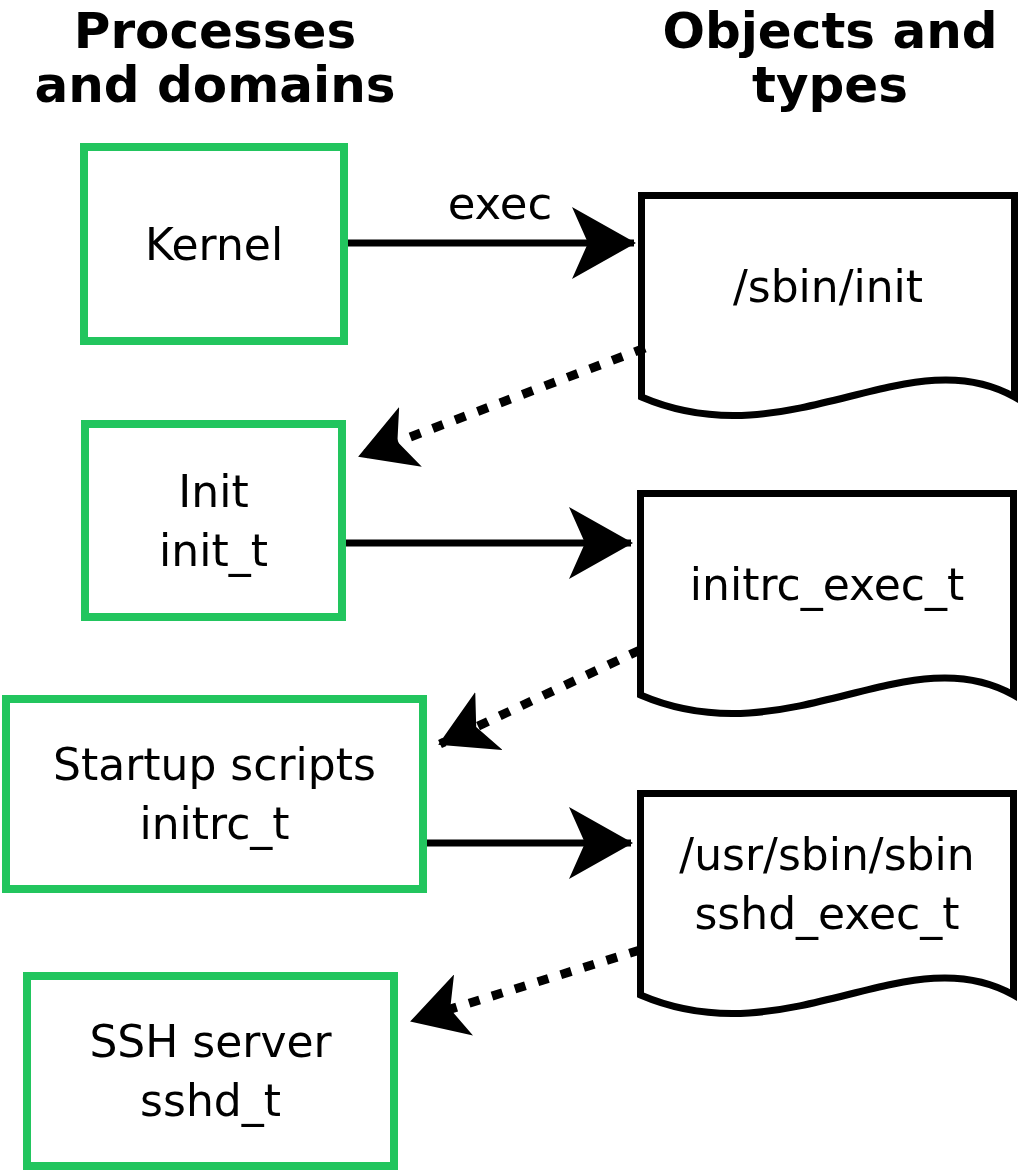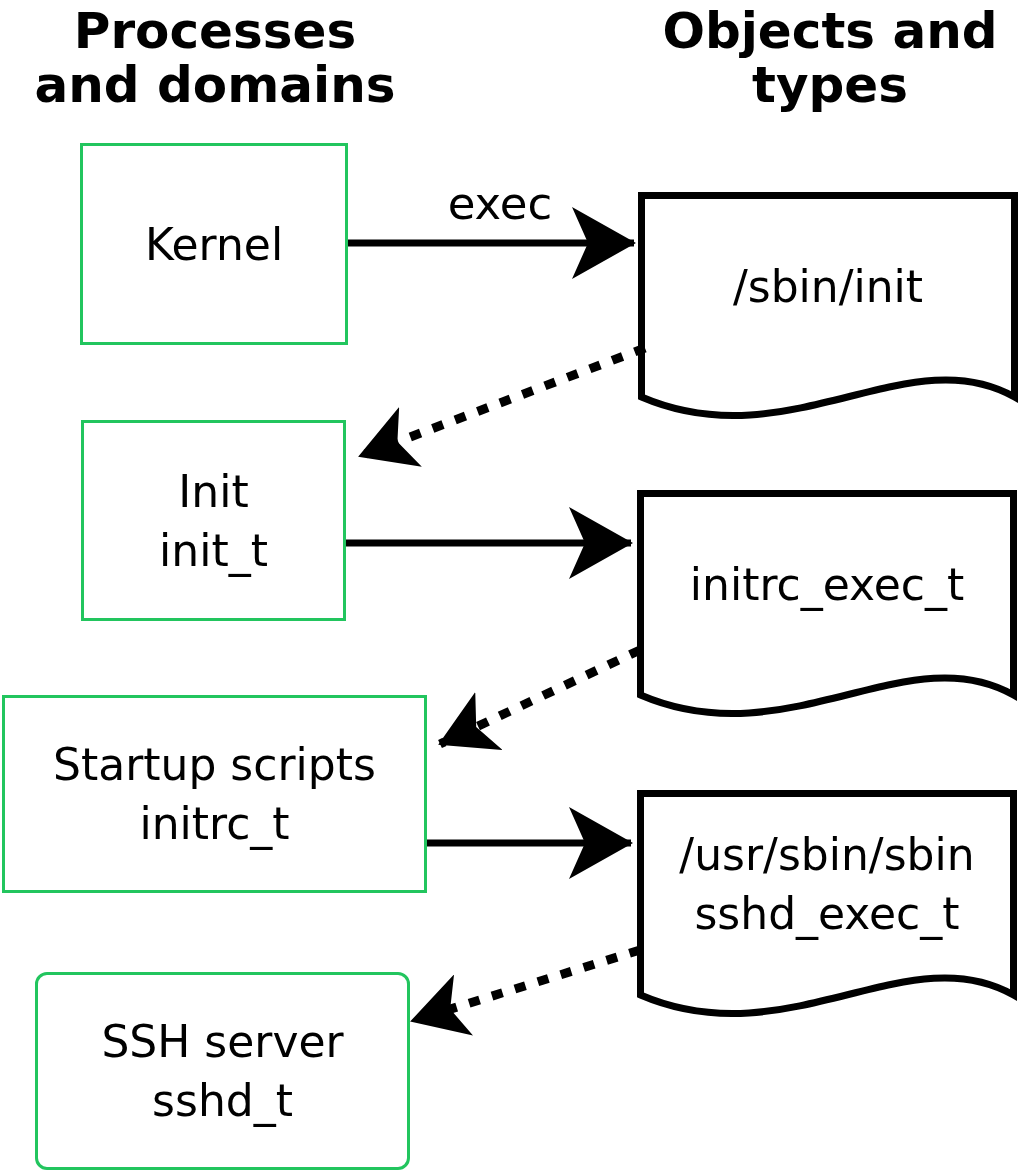--- a/index.html
+++ b/index.html
@@ -19,21 +19,21 @@
   .abs { position: absolute; }
   .hdr {
     font-size: 50px;
     font-weight: bold;
     line-height: 54px;
     text-align: center;
     white-space: nowrap;
   }
   .pbox {
     box-sizing: border-box;
-    border: 3px solid #22c55e;
+    border: 8px solid #22c55e;
     background: #ffffff;
     display: flex;
     flex-direction: column;
     align-items: center;
     justify-content: center;
     font-size: 44px;
     line-height: 59px;
     text-align: center;
   }
   .doclabel {
@@ -105,21 +105,21 @@
     <div>Kernel</div>
   </div>
   <div class="abs pbox" style="left:81px; top:420px; width:265px; height:201px;">
     <div>Init</div>
     <div>init_t</div>
   </div>
   <div class="abs pbox" style="left:2px; top:695px; width:425px; height:198px;">
     <div>Startup scripts</div>
     <div>initrc_t</div>
   </div>
-  <div class="abs pbox" style="left:35px; top:972px; width:375px; height:198px;border-radius:12px;">
+  <div class="abs pbox" style="left:23px; top:972px; width:375px; height:198px;">
     <div>SSH server</div>
     <div>sshd_t</div>
   </div>
 
   <div class="abs doclabel" style="left:638px; top:186px; width:380px; height:200px;">
     <div>/sbin/init</div>
   </div>
   <div class="abs doclabel" style="left:637px; top:484px; width:380px; height:200px;">
     <div>initrc_exec_t</div>
   </div>

